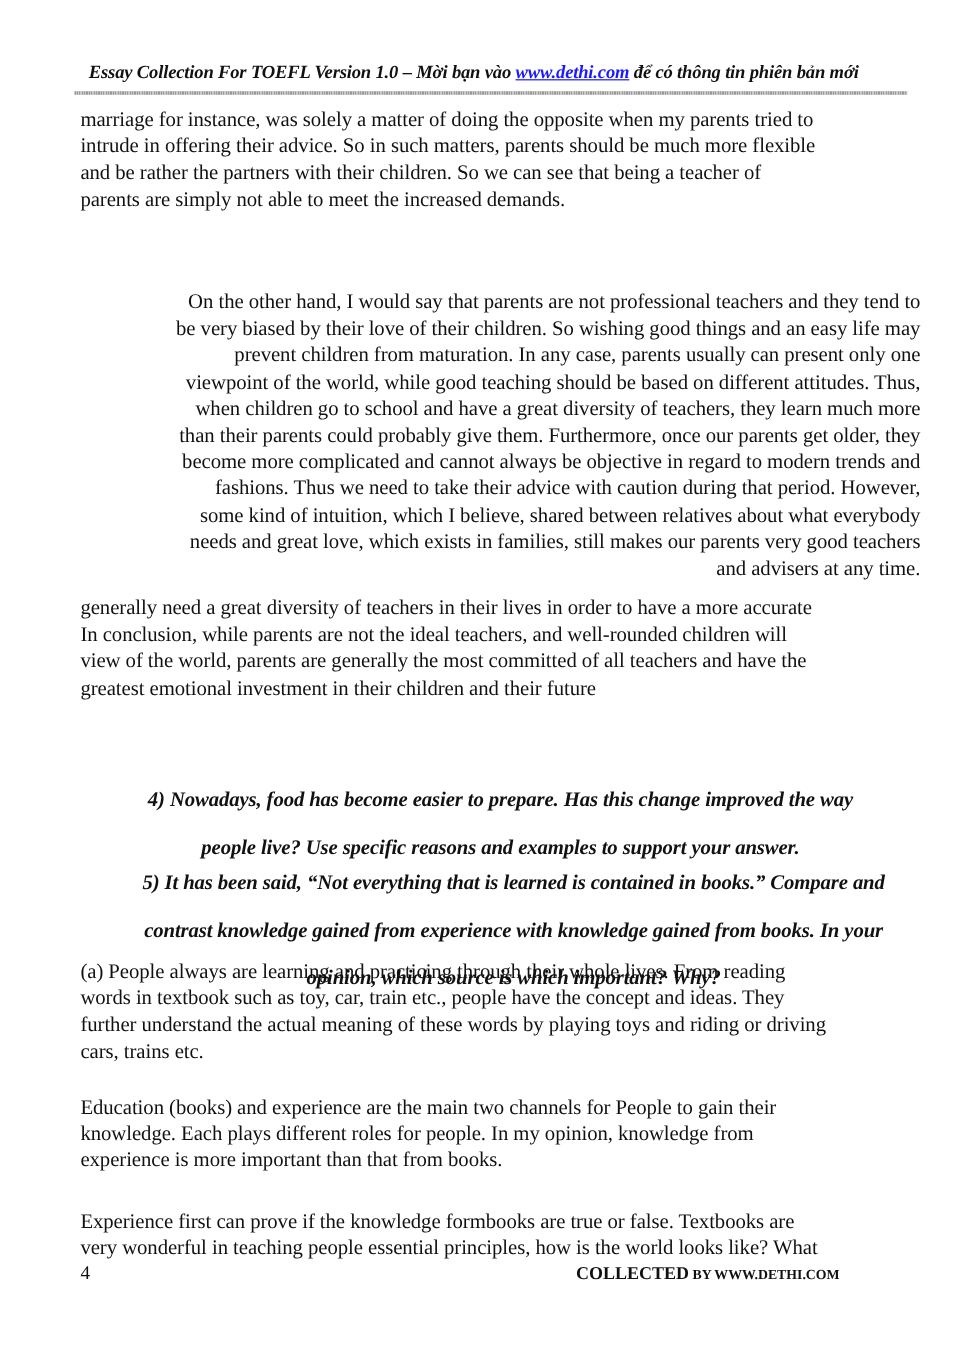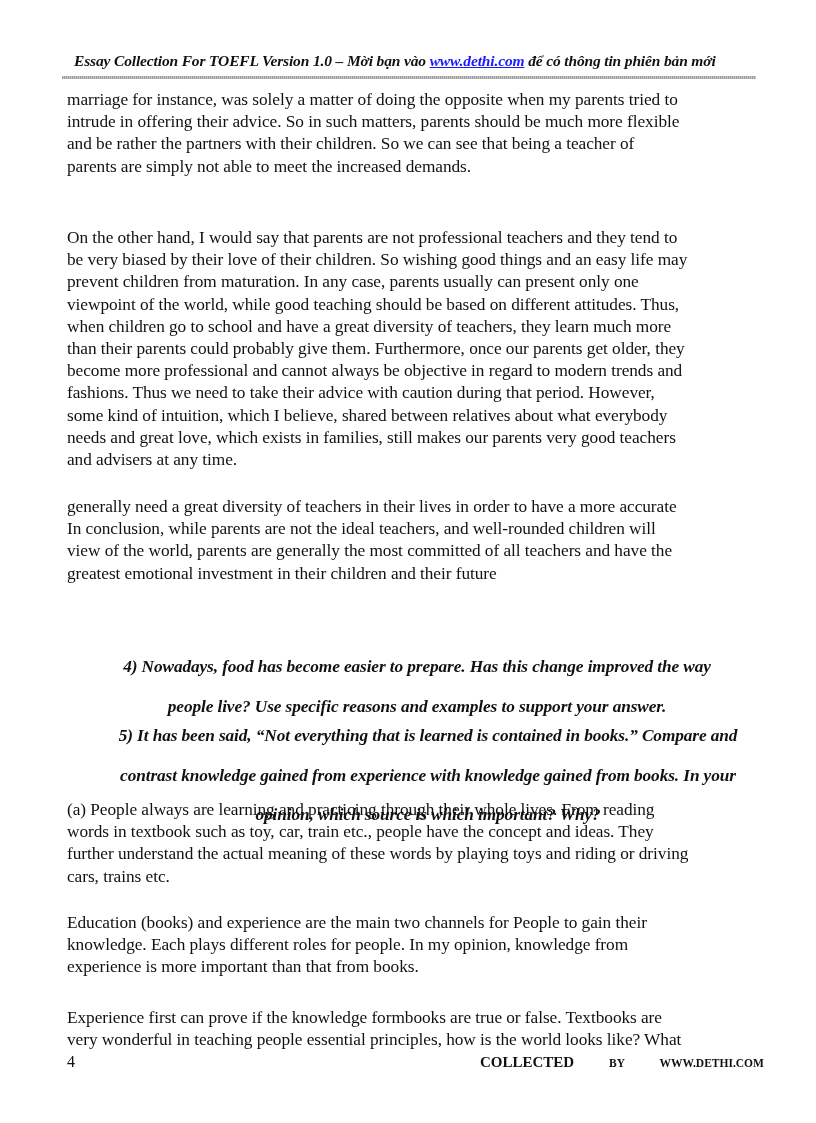--- a/index.html
+++ b/index.html
@@ -73,46 +73,45 @@
       position: absolute;
       left: 480px;
       top: 1052px;
       font-size: 15px;
       line-height: 20px;
       font-weight: bold;
       white-space: nowrap;
     }
     .footer-collected .small {
       font-size: 11.5px;
-      padding-left: 32px;
     }
   </style>
 </head>
 <body>
 
 <div class="header">
   <span>Essay Collection For TOEFL Version 1.0 – Mời bạn vào </span><a>www.dethi.com</a><span> để có thông tin phiên bản mới</span>
 </div>
 <div class="header-rule"></div>
 
 <div class="para" style="top:89px;">
   <p>marriage for instance, was solely a matter of doing the opposite when my parents tried to</p>
   <p>intrude in offering their advice. So in such matters, parents should be much more flexible</p>
   <p>and be rather the partners with their children. So we can see that being a teacher of</p>
   <p>parents are simply not able to meet the increased demands.</p>
 </div>
 
-<div class="para" style="top:227px;">
+<div class="para" style="top:241px;text-align:right;">
   <p>On the other hand, I would say that parents are not professional teachers and they tend to</p>
   <p>be very biased by their love of their children. So wishing good things and an easy life may</p>
   <p>prevent children from maturation. In any case, parents usually can present only one</p>
   <p>viewpoint of the world, while good teaching should be based on different attitudes. Thus,</p>
   <p>when children go to school and have a great diversity of teachers, they learn much more</p>
   <p>than their parents could probably give them. Furthermore, once our parents get older, they</p>
-  <p>become more professional and cannot always be objective in regard to modern trends and</p>
+  <p>become more complicated and cannot always be objective in regard to modern trends and</p>
   <p>fashions. Thus we need to take their advice with caution during that period. However,</p>
   <p>some kind of intuition, which I believe, shared between relatives about what everybody</p>
   <p>needs and great love, which exists in families, still makes our parents very good teachers</p>
   <p>and advisers at any time.</p>
 </div>
 
 <div class="para" style="top:496px;">
   <p>generally need a great diversity of teachers in their lives in order to have a more accurate</p>
   <p>In conclusion, while parents are not the ideal teachers, and well-rounded children will</p>
   <p>view of the world, parents are generally the most committed of all teachers and have the</p>

